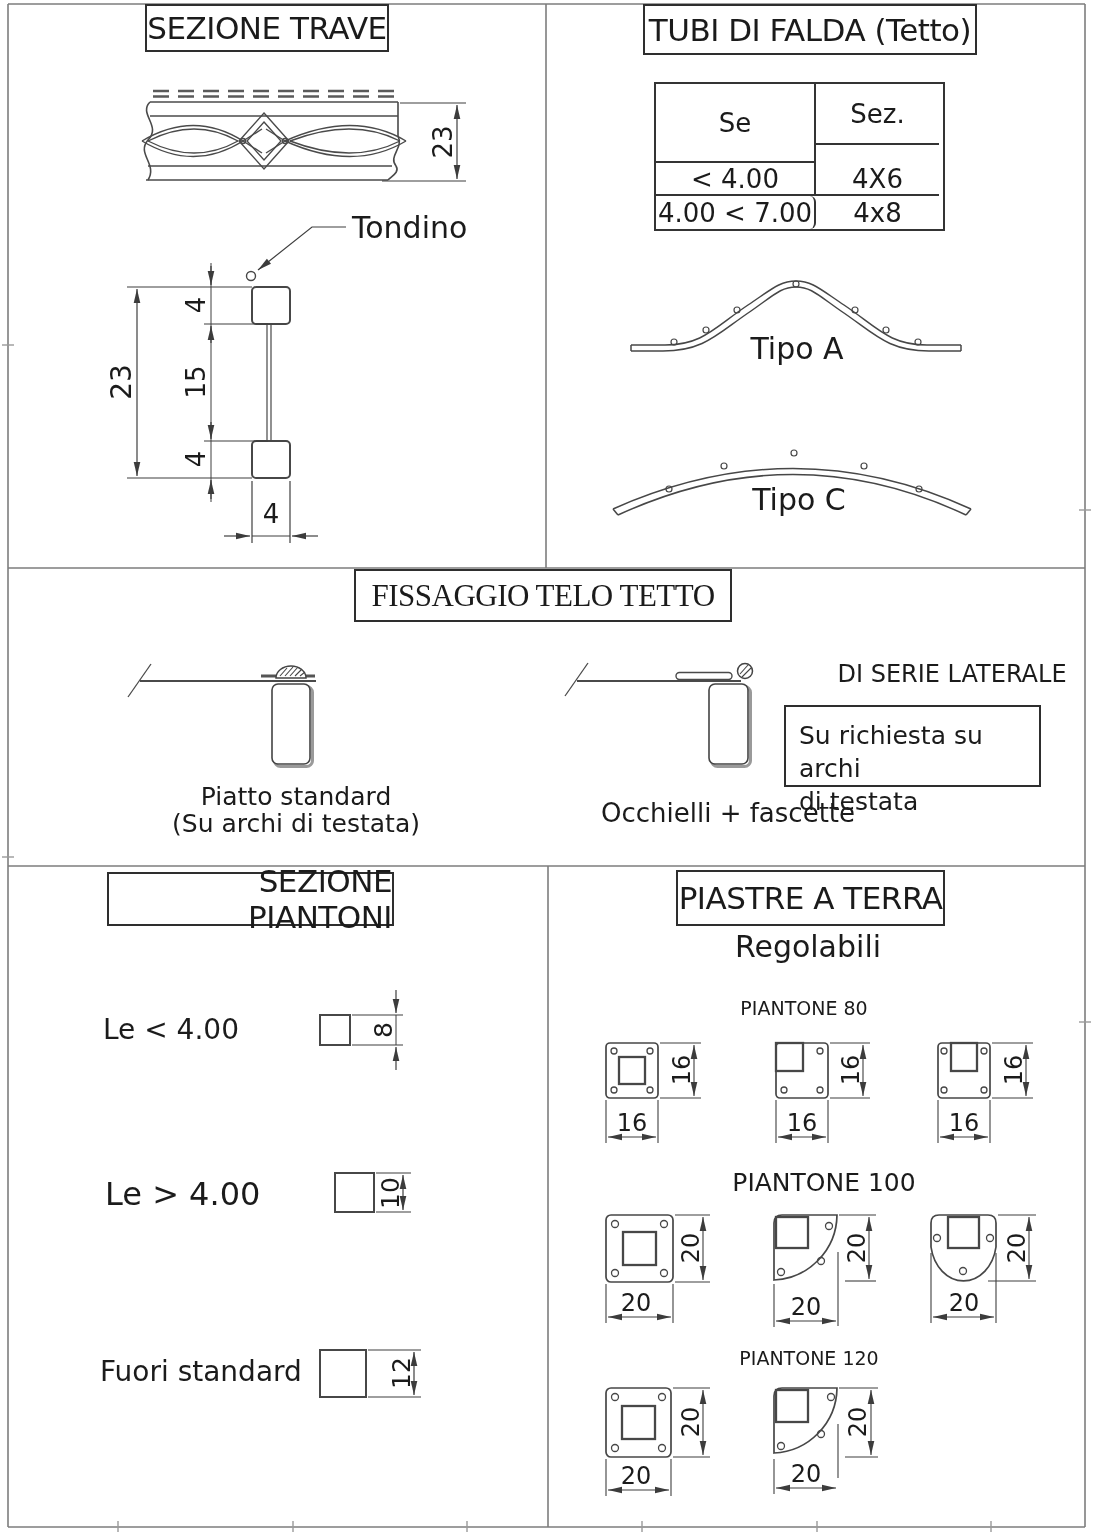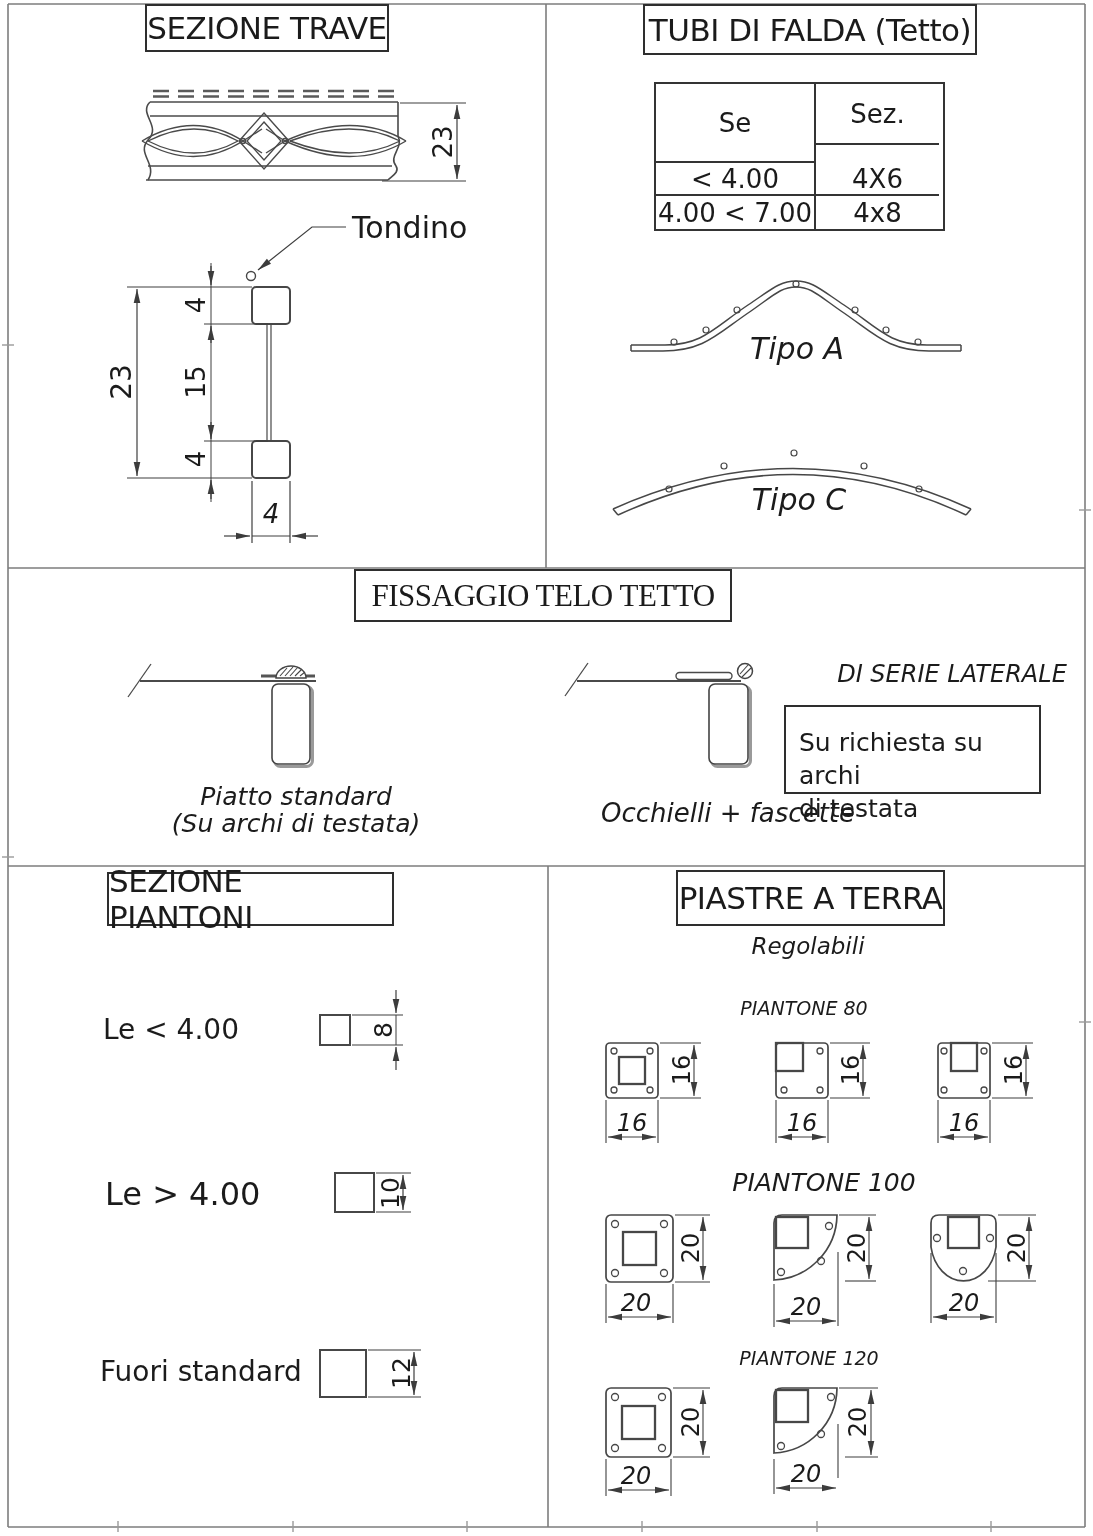--- a/index.html
+++ b/index.html
@@ -1,25 +1,25 @@
 <!DOCTYPE html>
 <html><head>
 <meta charset="utf-8">
 <style>
   html,body{margin:0;padding:0;background:#fff;}
   #page{position:relative;width:1093px;height:1536px;background:#ffffff;overflow:hidden;
         font-family:"DejaVu Sans","Liberation Sans",sans-serif;color:#1b1b1b;}
   svg{position:absolute;left:0;top:0;}
   .t{position:absolute;white-space:nowrap;color:#1b1b1b;}
-  .ctr{transform:translate(-50%,-50%);font-style:italic;}
+  .ctr{transform:translate(-50%,-50%);}
   .rot{transform:translate(-50%,-50%) rotate(-90deg);}
   .titlebox{position:absolute;border:2px solid #2e2e2e;background:#fff;display:flex;
-            align-items:center;justify-content:center;font-size:31px;letter-spacing:-0.5px;}
+            align-items:center;justify-content:center;font-size:31px;letter-spacing:-0.5px;text-align:right;}
   .notebox{position:absolute;border:2px solid #2e2e2e;background:#fff;font-size:25px;
-           line-height:33px;padding:19px 0 0 13px;}
+           line-height:33px;padding:12px 0 0 13px;}
   .tbl{position:absolute;border:2px solid #343434;background:#fff;}
   .tbl .row{display:flex;}
   .tbl .cell{display:flex;align-items:center;justify-content:center;font-size:26px;
              border-right:2px solid #343434;border-bottom:2px solid #343434;box-sizing:border-box;}
   .tbl .cell.last{border-right:none;}
   .tbl .rowlast .cell{border-bottom:none;}
 </style>
 </head>
 <body>
 
@@ -331,21 +331,21 @@
 <div class="tbl" style="left:654px;top:82px;width:287px;">
   <div class="row">
     <div class="cell" style="width:160px;height:79px;">Se</div>
     <div class="cell last" style="width:123px;height:61px;">Sez.</div>
   </div>
   <div class="row">
     <div class="cell" style="width:160px;height:33px;">&lt; 4.00</div>
     <div class="cell last" style="width:123px;height:33px;text-align:right;">4X6</div>
   </div>
   <div class="row rowlast">
-    <div class="cell" style="width:160px;height:33px;">4.00 &lt; 7.00</div>
+    <div class="cell" style="width:160px;height:33px;border-radius:6px;">4.00 &lt; 7.00</div>
     <div class="cell last" style="width:123px;height:33px;">4x8</div>
   </div>
 </div>
 <div class="t ctr" style="left:797px;top:348px;font-size:30px;">Tipo A</div>
 <div class="t ctr" style="left:799px;top:499px;font-size:30px;">Tipo C</div>
 
 <div class="t ctr" style="left:296px;top:796px;font-size:25px;">Piatto standard</div>
 <div class="t ctr" style="left:296px;top:823px;font-size:25px;">(Su archi di testata)</div>
 <div class="t ctr" style="left:908px;top:674px;font-size:24px;margin-left:44px;">DI SERIE LATERALE</div>
 <div class="notebox" style="left:784px;top:705px;width:240px;height:66px;">
@@ -354,21 +354,21 @@
 </div>
 <div class="t ctr" style="left:728px;top:813px;font-size:26px;">Occhielli + fascette</div>
 
 <div class="t" style="left:103px;top:1013px;font-size:28px;">Le &lt; 4.00</div>
 <div class="t" style="left:105px;top:1175px;font-size:32px;">Le &gt; 4.00</div>
 <div class="t" style="left:100px;top:1355px;font-size:28px;">Fuori standard</div>
 <div class="t rot" style="left:383px;top:1030px;font-size:25px;">8</div>
 <div class="t rot" style="left:390px;top:1193px;font-size:25px;">10</div>
 <div class="t rot" style="left:401px;top:1373px;font-size:25px;">12</div>
 
-<div class="t ctr" style="left:808px;top:946px;font-size:23px;">Regolabili</div>
+<div class="t ctr" style="left:808px;top:946px;font-size:30px;">Regolabili</div>
 <div class="t ctr" style="left:804px;top:1008px;font-size:19px;">PIANTONE 80</div>
 <div class="t ctr" style="left:788px;top:1182px;font-size:25px;margin-left:36px;">PIANTONE 100</div>
 <div class="t ctr" style="left:809px;top:1358px;font-size:19px;">PIANTONE 120</div>
 
 <div class="t rot" style="left:682px;top:1070px;font-size:24px;">16</div>
 <div class="t ctr" style="left:632px;top:1123px;font-size:24px;">16</div>
 <div class="t rot" style="left:851px;top:1070px;font-size:24px;">16</div>
 <div class="t ctr" style="left:802px;top:1123px;font-size:24px;">16</div>
 <div class="t rot" style="left:1014px;top:1070px;font-size:24px;">16</div>
 <div class="t ctr" style="left:964px;top:1123px;font-size:24px;">16</div>

